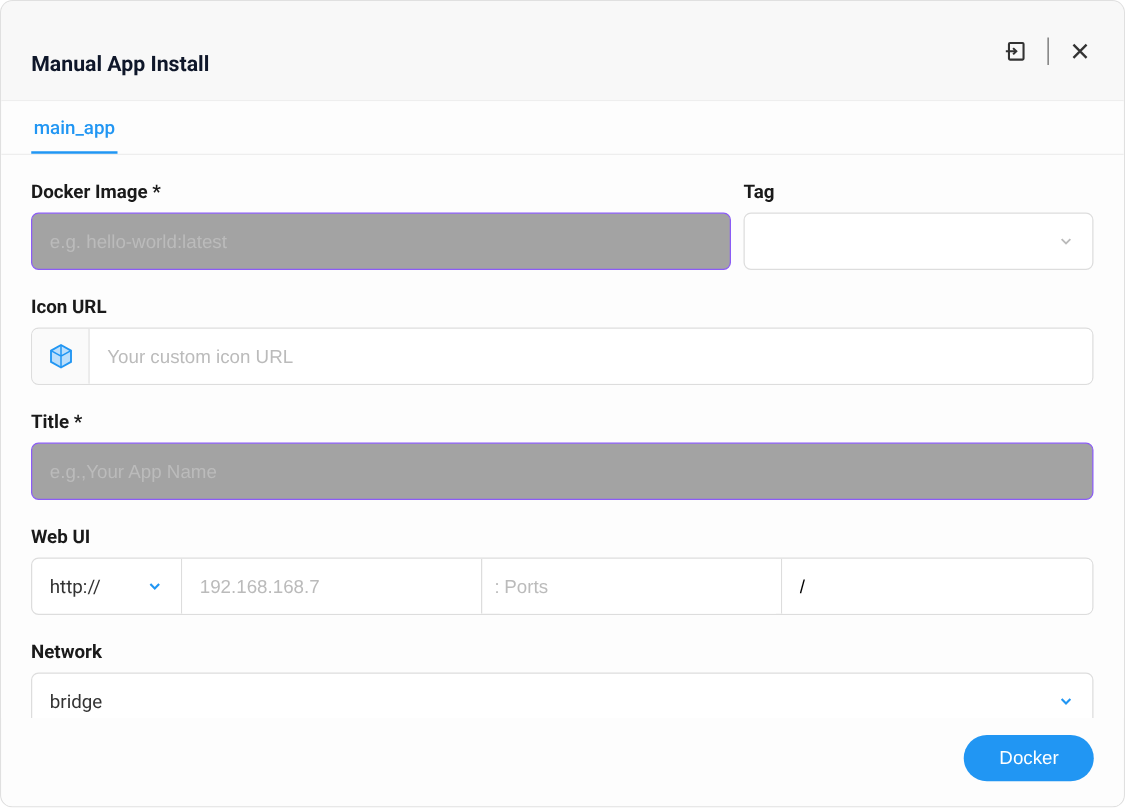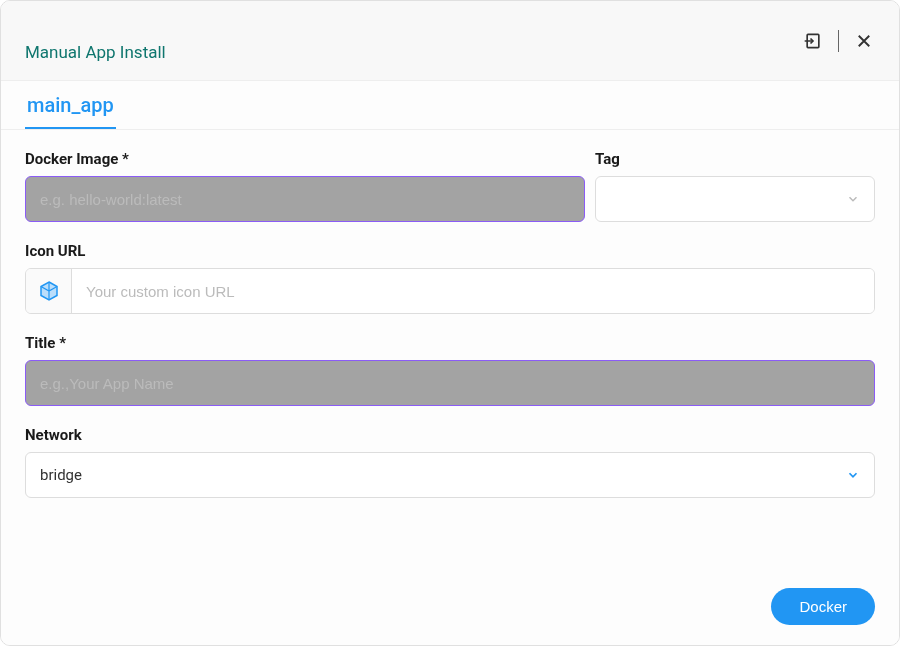--- a/index.html
+++ b/index.html
@@ -27,22 +27,22 @@
     .header {
       display: flex;
       align-items: center;
       justify-content: space-between;
       padding: 18px 24px 18px 24px;
       background: #f8f8f8;
       border-bottom: 1px solid #eee;
     }
     .header-title {
       font-size: 17px;
-      font-weight: 400;
-      color: #0f766e;
+      font-weight: 700;
+      color: #0f172a;
       margin-top: 23px;
     }
     .header-actions {
       display: flex;
       align-items: center;
       gap: 14px;
     }
     .header-icon {
       width: 22px;
       height: 22px;
@@ -58,21 +58,21 @@
       background: #666;
     }
     .tabs {
       padding: 0 24px;
       border-bottom: 1px solid #eee;
       background: #fdfdfd;
     }
     .tab {
       display: inline-block;
       padding: 12px 2px 10px 2px;
-      font-size: 20px;
+      font-size: 15px;
       font-weight: 500;
       color: #2196f3;
       border-bottom: 2px solid #2196f3;
       cursor: pointer;
     }
     .content {
       flex: 1;
       overflow-y: auto;
       padding: 20px 24px 10px 24px;
       background: #fdfdfd;
@@ -298,20 +298,39 @@
         </div>
         <input class="icon-url-input" type="text" placeholder="Your custom icon URL" style="">
       </div>
     </div>
 
     <div class="field-group">
       <label class="label">Title *</label>
       <input class="input" type="text" placeholder="e.g.,Your App Name" style="">
     </div>
 
+    <div class="field-group">
+      <label class="label">Web UI</label>
+      <div class="webui-row">
+        <div class="webui-protocol">
+          <span>http://</span>
+          <span class="chevron chevron-blue">
+            <svg width="16" height="16" viewBox="0 0 24 24" fill="none" stroke-width="3">
+                <path d="M6 9l6 6 6-6"></path>
+              </svg>
+          </span>
+        </div>
+        <input class="webui-host" type="text" placeholder="192.168.168.7" style="">
+        <div class="webui-ports-wrap">
+          <span class="webui-colon">:</span>
+          <input class="webui-ports" type="text" placeholder="Ports" style="">
+        </div>
+        <input class="webui-path" type="text" value="/" style="">
+      </div>
+    </div>
 
     <div class="field-group">
       <label class="label">Network</label>
       <div class="select-wrap">
         <div class="select-display">
           <span>bridge</span>
           <span class="chevron chevron-blue">
             <svg width="16" height="16" viewBox="0 0 24 24" fill="none" stroke-width="3">
                 <path d="M6 9l6 6 6-6"></path>
               </svg>

